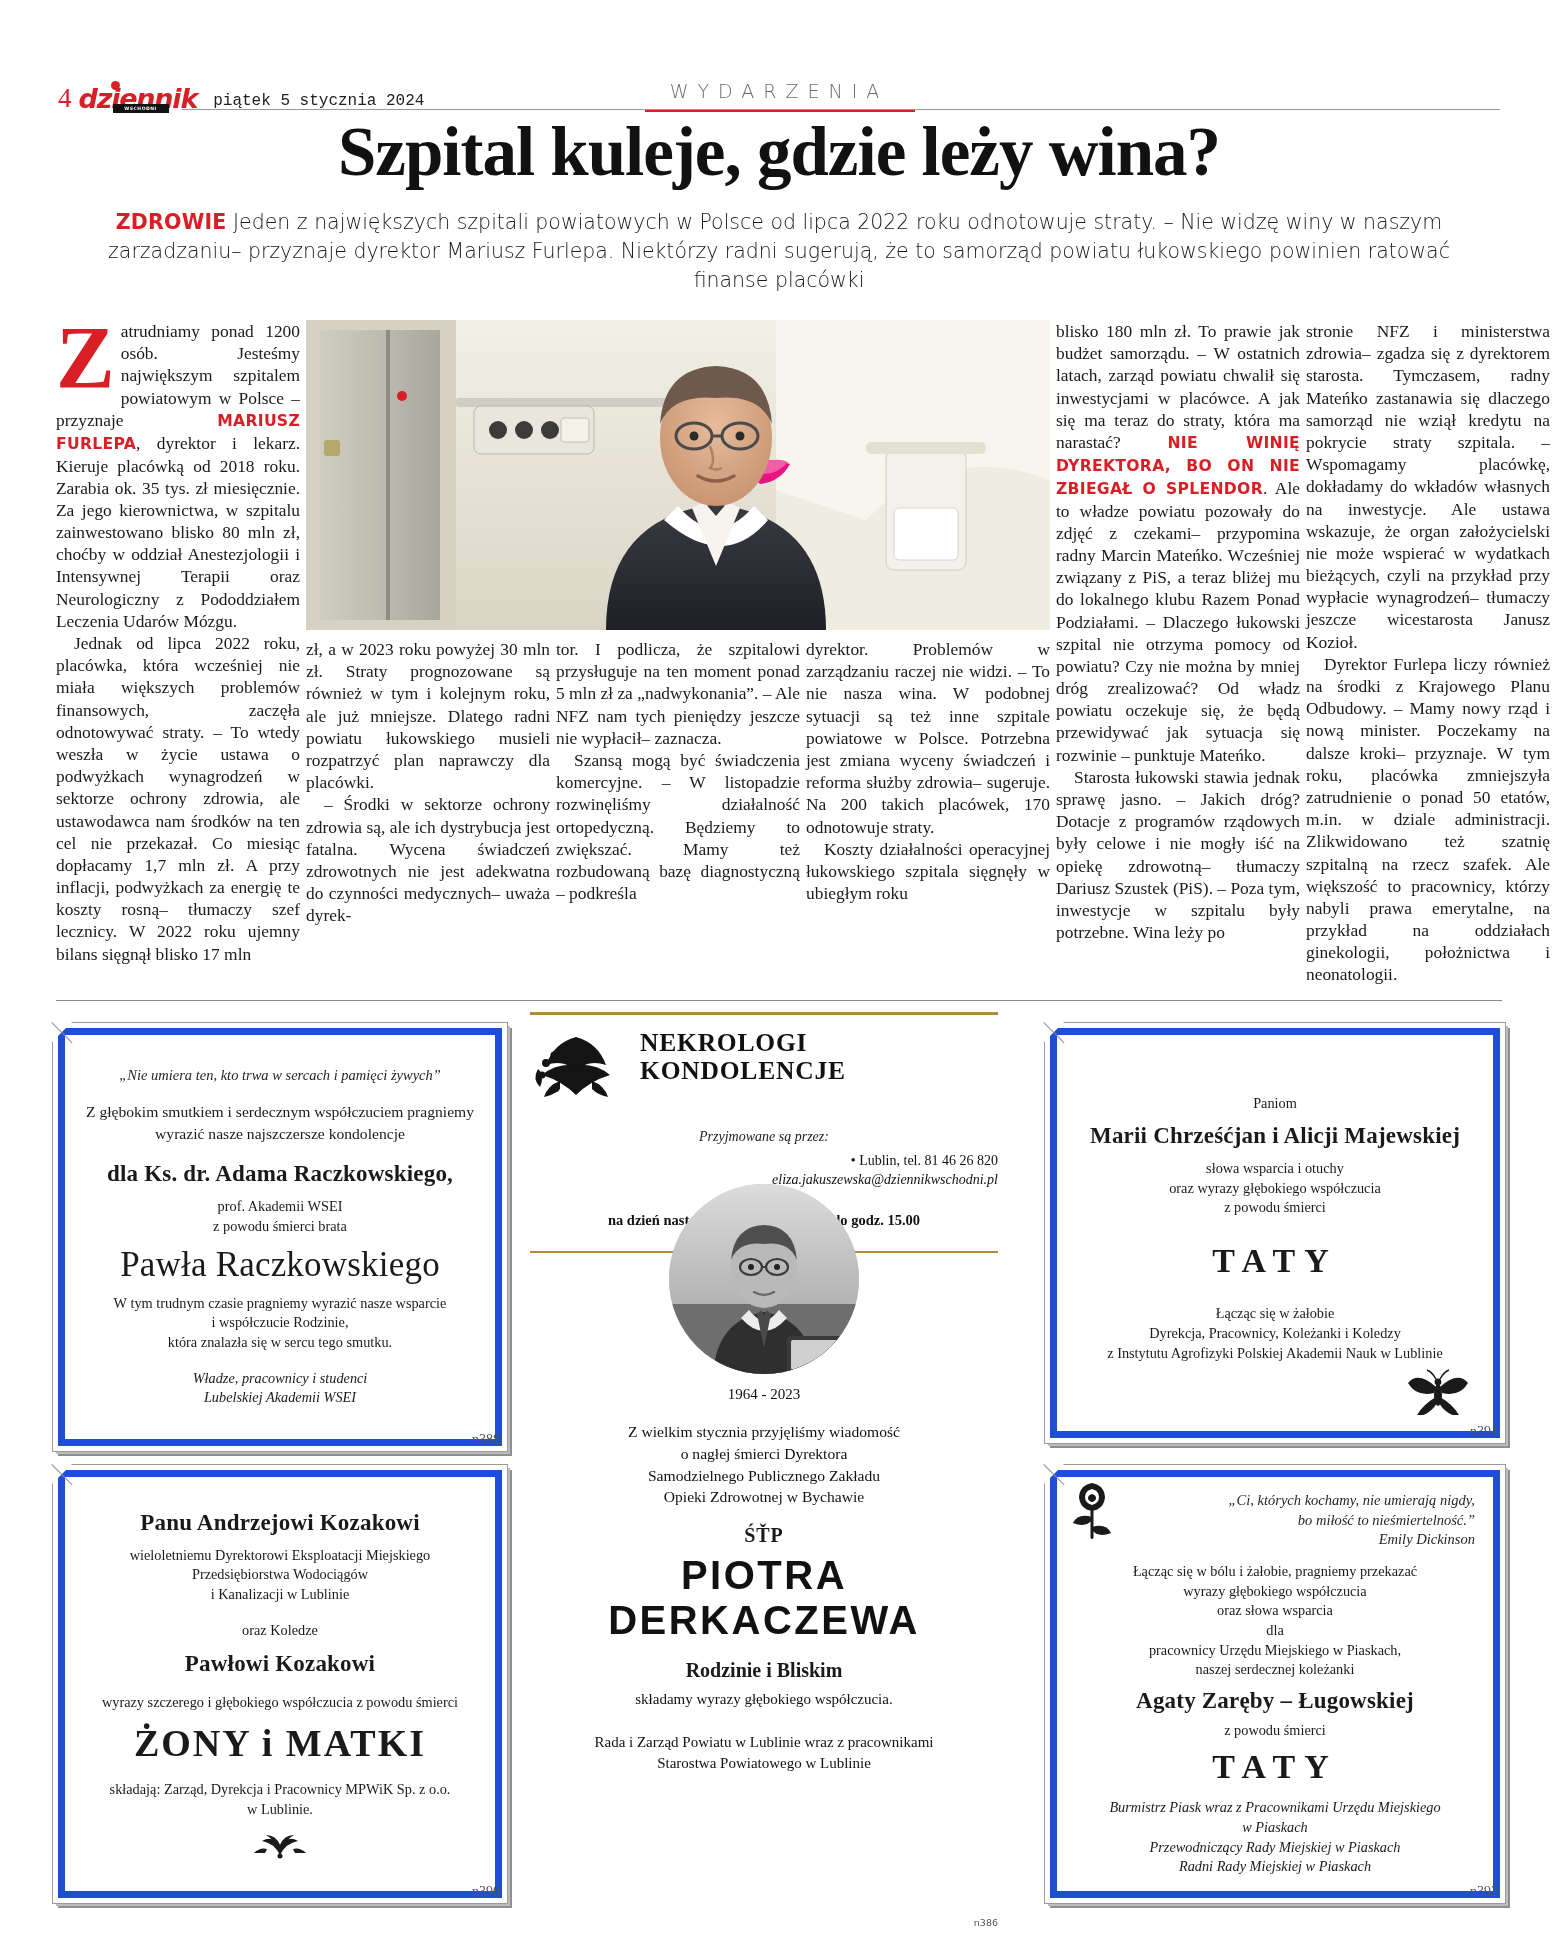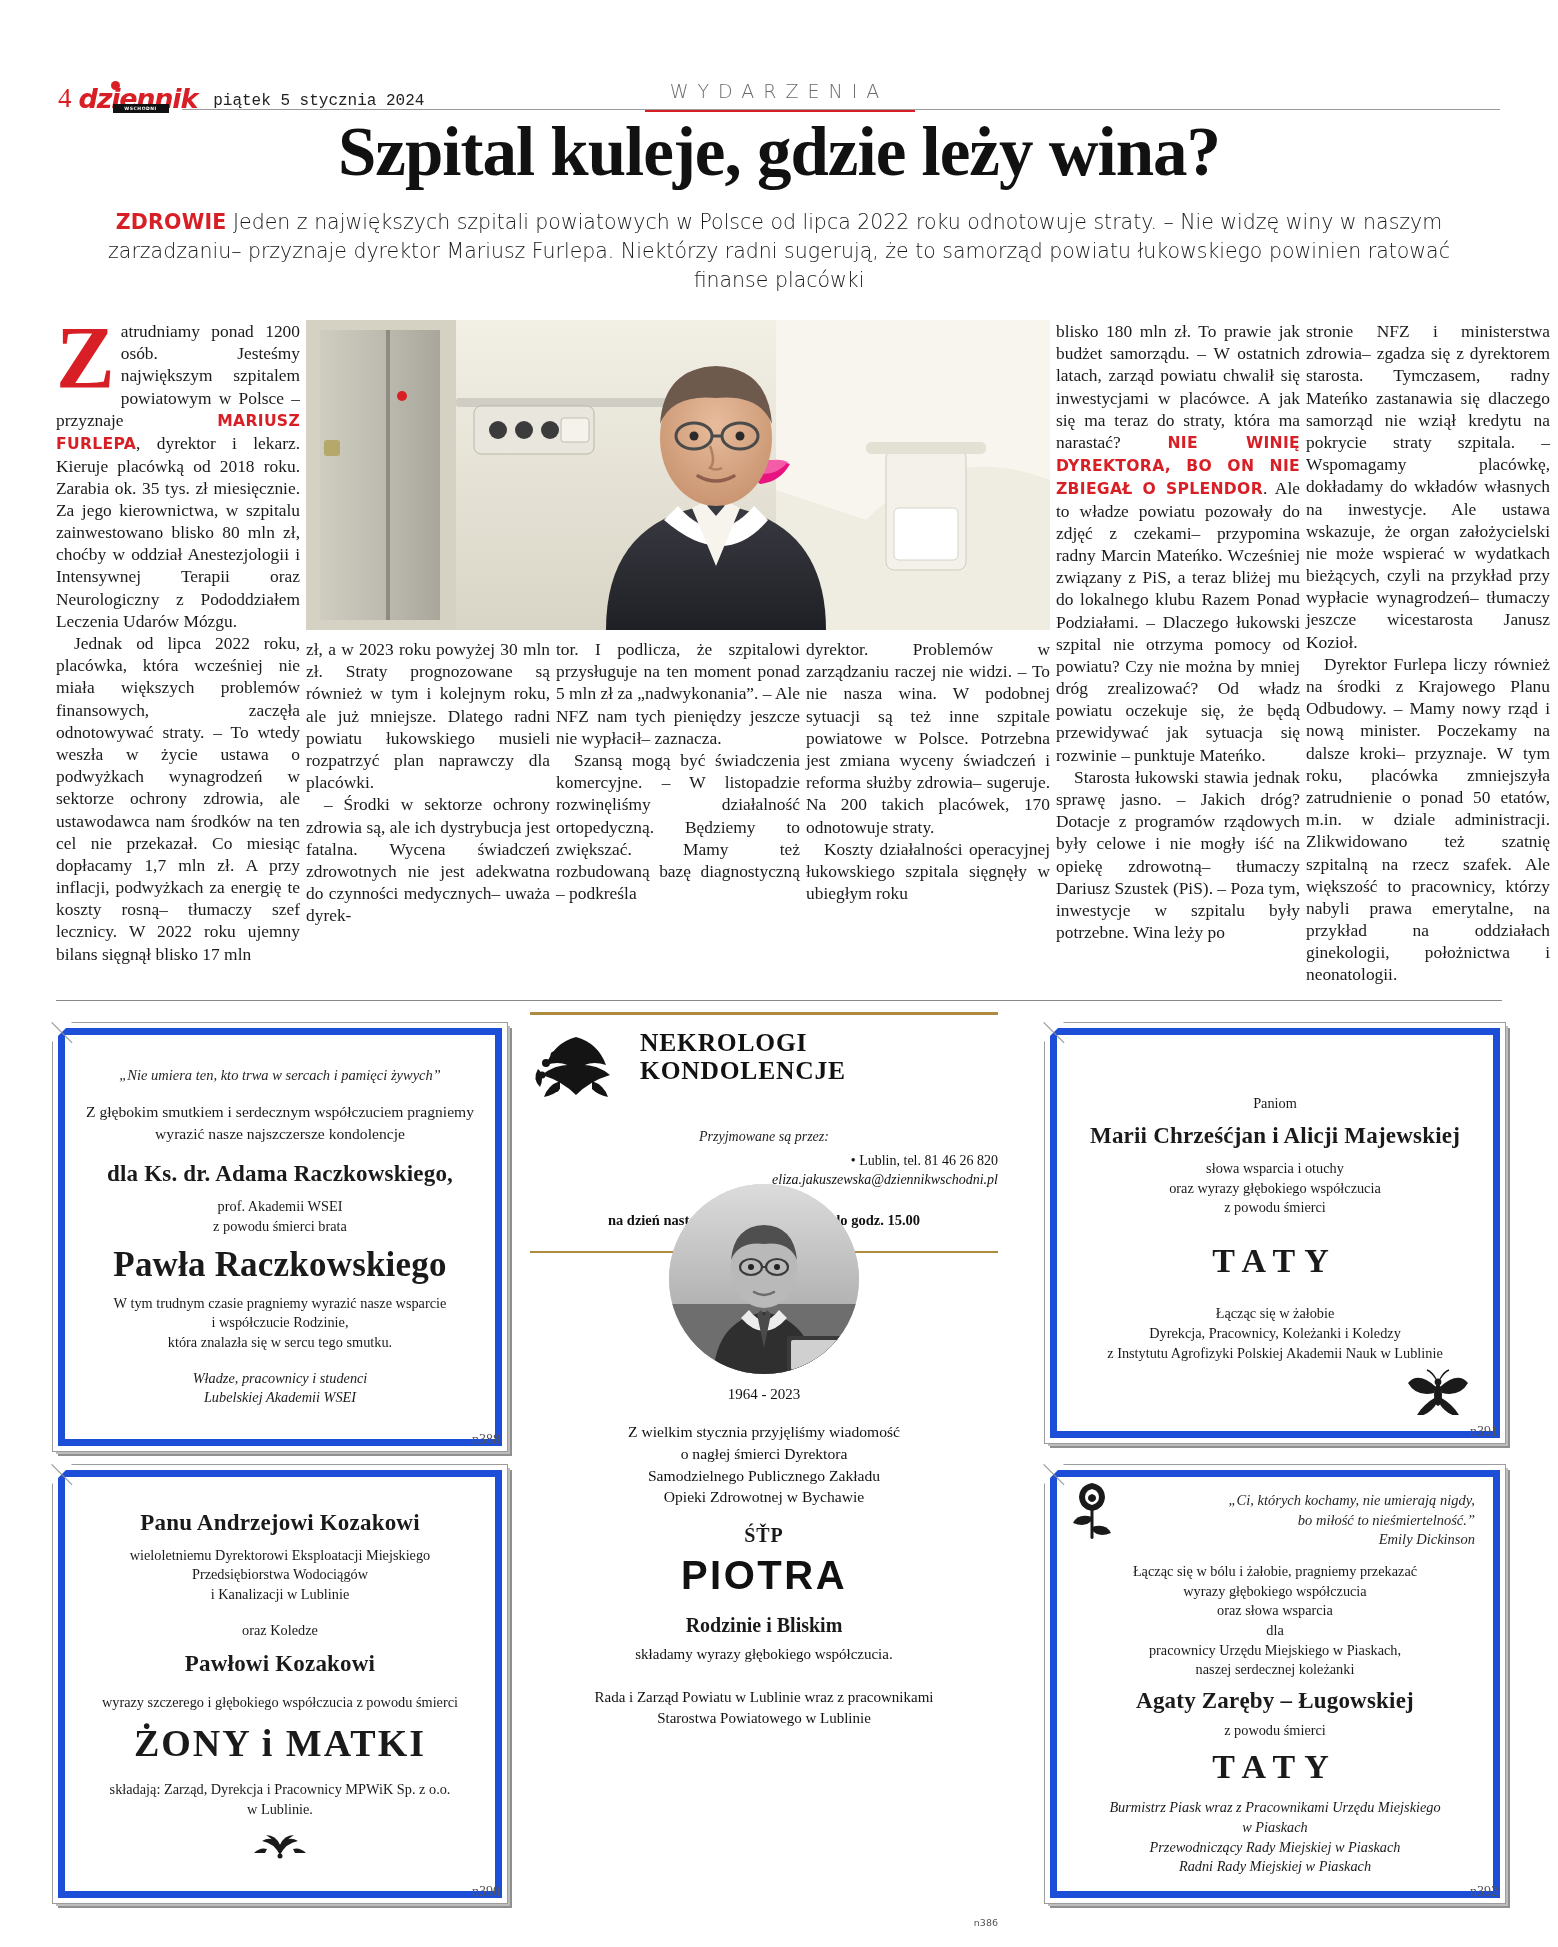--- a/index.html
+++ b/index.html
@@ -119,21 +119,21 @@
   .corner-cut::after {
     content: ""; position: absolute; left: -1px; top: -1px; width: 29px; height: 1.2px;
     background: #8f8f8f; transform: rotate(45deg); transform-origin: left top;
     z-index: 4;
   }
 
   .ob-quote { font-style: italic; font-size: 14.5px; color: #262626; line-height: 1.35; }
   .ob-text { font-size: 15.6px; line-height: 1.38; color: #1a1a1a; }
   .ob-sm { font-size: 14.3px; line-height: 1.38; color: #1a1a1a; }
   .ob-name-md { font-family: "Liberation Serif", serif; font-weight: bold; font-size: 23px; letter-spacing: .2px; line-height: 1.2; }
-  .ob-name-lg { font-family: "Liberation Serif", serif; font-weight: bold; font-size: 35px; letter-spacing: .2px; line-height: 1.12; }
+  .ob-name-lg { font-family: "Liberation Serif", serif; font-weight: normal; font-size: 35px; letter-spacing: .2px; line-height: 1.12; }
   .ob-name-xl { font-family: "Liberation Serif", serif; font-weight: bold; font-size: 38px; letter-spacing: 2px; line-height: 1.12; }
   .ob-taty { font-family: "Liberation Serif", serif; font-weight: bold; font-size: 34px; letter-spacing: 9px; }
   .ob-italic { font-style: italic; font-size: 14.3px; line-height: 1.38; }
   .gap-s { height: 9px; } .gap-m { height: 16px; } .gap-l { height: 24px; }
   .ob-code {
     position: absolute; right: 7px; bottom: 3px; font-family: Liberation Serif, serif;
     font-size: 14px; color: #555;
   }
 
   
@@ -410,20 +410,21 @@
           <rect x="122" y="156" width="54" height="30" rx="2" fill="#d0d0d0"></rect>
         </svg>
       </div>
       <div class="p-years">1964 - 2023</div>
       <div class="p-body">Z wielkim stycznia przyjęliśmy wiadomość</div>
       <div class="p-body" style="margin-top:0">o nagłej śmierci Dyrektora</div>
       <div class="p-body" style="margin-top:0">Samodzielnego Publicznego Zakładu</div>
       <div class="p-body" style="margin-top:0">Opieki Zdrowotnej w Bychawie</div>
       <div class="p-stp">ŚŤP</div>
       <div class="p-name">PIOTRA</div>
+      <div class="p-name" style="margin-top:0">DERKACZEWA</div>
       <div class="p-fam">Rodzinie i Bliskim</div>
       <div class="p-sm">składamy wyrazy głębokiego współczucia.</div>
       <div class="p-sm" style="margin-top:22px">Rada i Zarząd Powiatu w Lublinie wraz z pracownikami</div>
       <div class="p-sm" style="margin-top:0">Starostwa Powiatowego w Lublinie</div>
       <div style="position:absolute; right:0; bottom:-4px; font-family:'DejaVu Sans',sans-serif; font-size:9.5px; color:#555;">n386</div>
     </div>
 
     <div class="obit-box corner-cut" style="left:1000px; top:10px; width:462px; height:422px;">
       <div class="obit-inner">
         <div class="ob-sm">Paniom</div>

